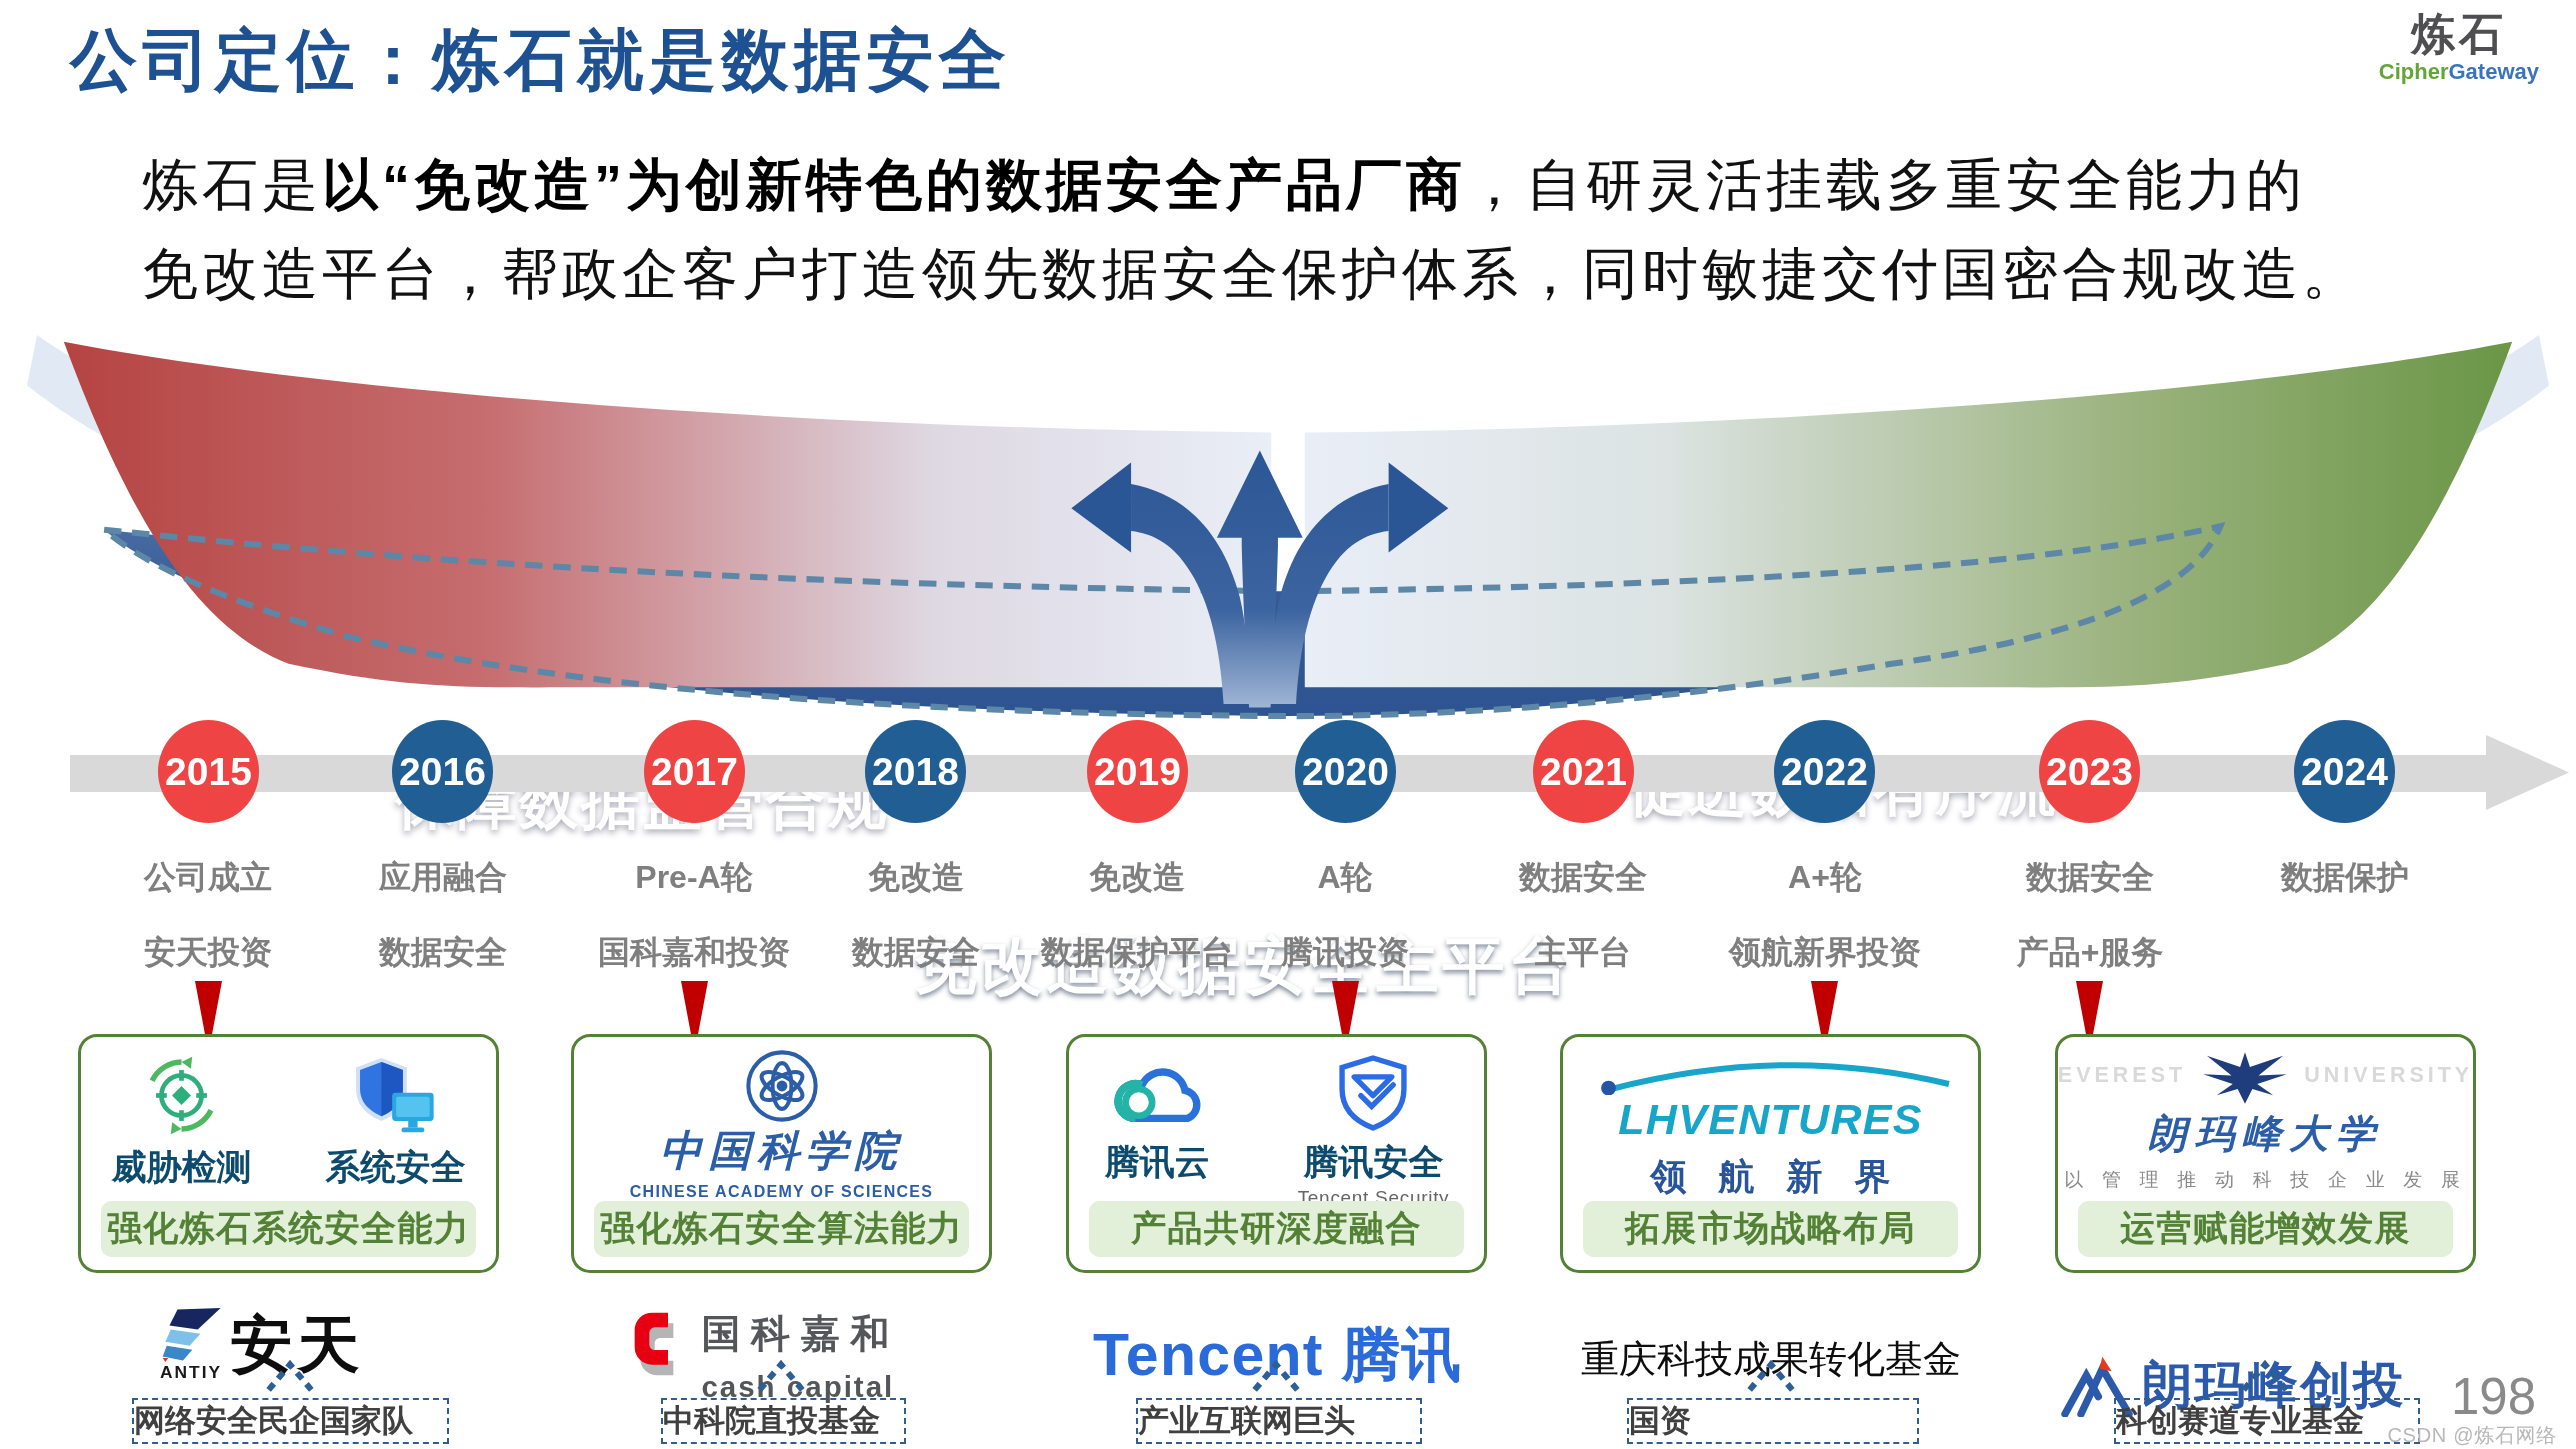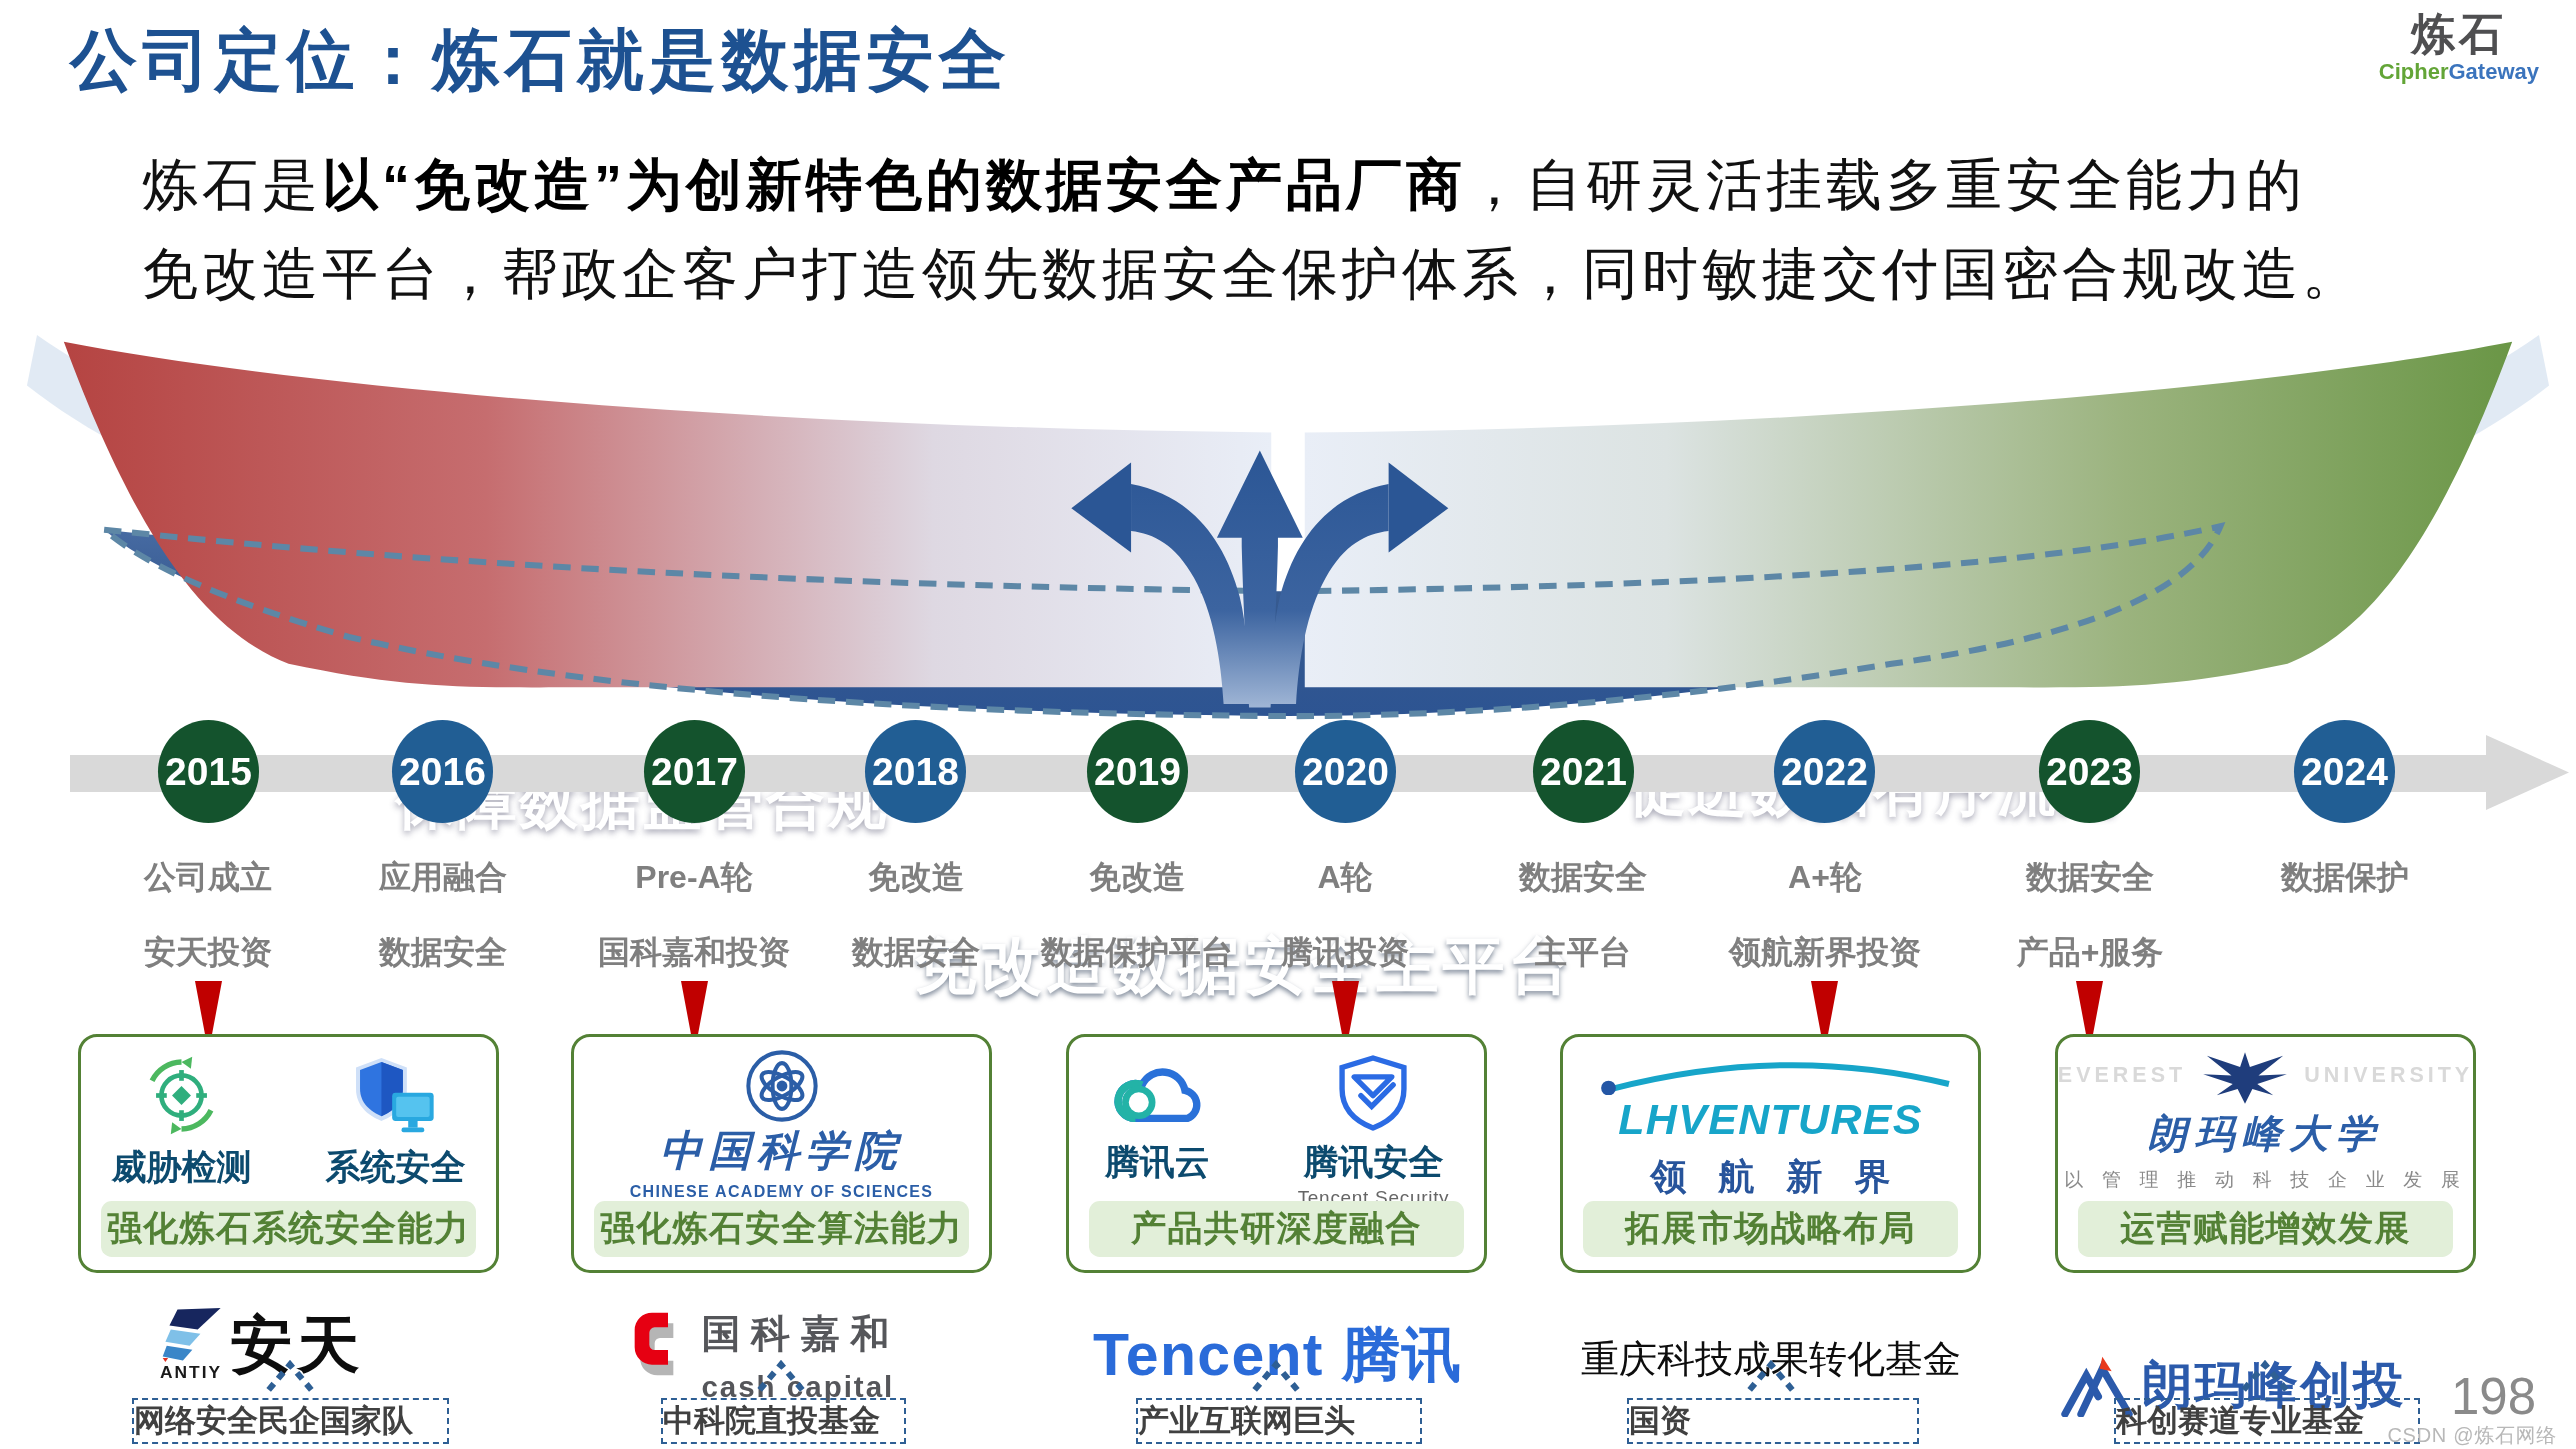--- a/index.html
+++ b/index.html
@@ -30,21 +30,21 @@
   .banner-platform{position:absolute;left:825px;top:609px;width:839px;text-align:center;
                    font-size:62px;font-weight:800;color:#ffffff;letter-spacing:4px;
                    text-shadow:0 2.7px 5.4px rgba(10,30,60,.5);}
 
   
   .tl-bar{position:absolute;left:70px;top:755px;width:2418px;height:37px;background:#d9d9d9;}
   .tl-arrowhead{position:absolute;left:2486px;top:735px;width:83px;height:75px;background:#d9d9d9;
                 clip-path:polygon(0 0,100% 50%,0 100%);}
   .tl-year{position:absolute;top:720px;width:101px;height:103px;border-radius:50%;
            text-align:center;line-height:103px;font-size:39px;font-weight:800;color:#ffffff;}
-  .tl-year.g{background:#14532d;}
+  .tl-year.g{background:#ef4444;}
   .tl-year.b{background:#215e94;}
   .tl-label{position:absolute;top:840px;width:376px;text-align:center;font-size:32px;
             font-weight:700;color:#7f7f7f;line-height:75px;}
   .red-arrow{position:absolute;top:981px;width:27px;height:72px;background:#c00000;
              clip-path:polygon(0 0,100% 0,50% 100%);}
 
   
   .pbox{position:absolute;top:1034px;width:421px;height:239px;border:3.4px solid #538135;
         border-radius:19px;background:#fff;box-sizing:border-box;}
   .pbox .pill{position:absolute;left:20px;right:20px;bottom:13.4px;height:56px;border-radius:10.7px;

